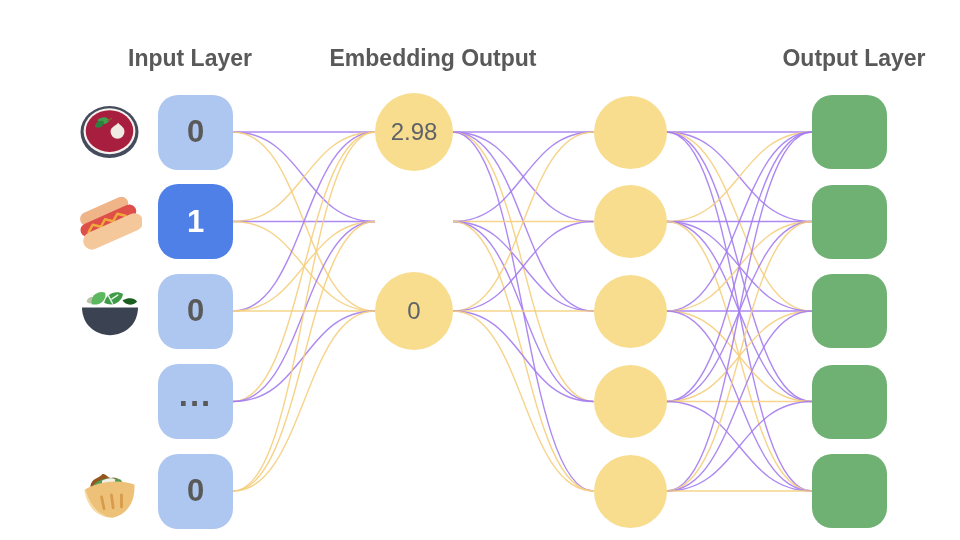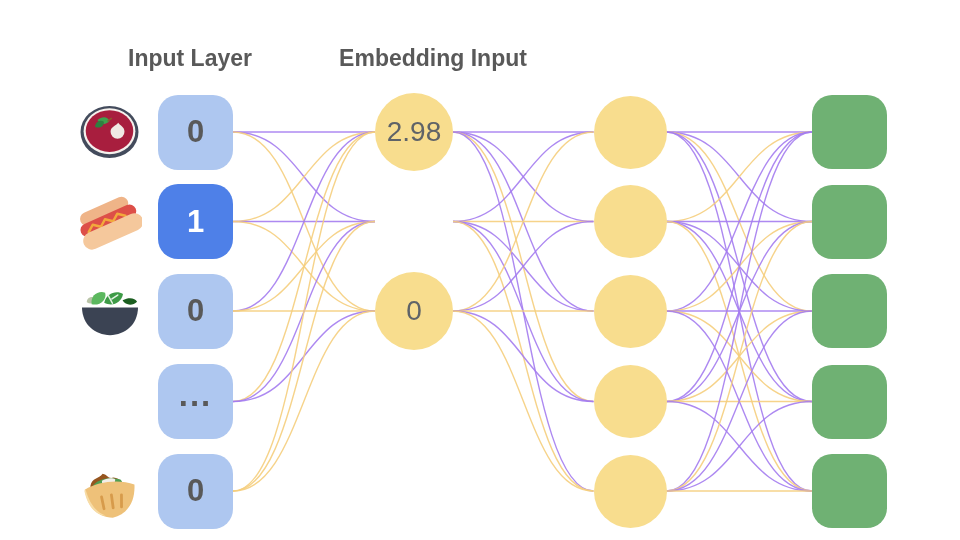--- a/index.html
+++ b/index.html
@@ -7,21 +7,21 @@
          font-family:Liberation Sans, sans-serif;overflow:hidden;margin-top:14px;}
   .edges{position:absolute;left:0;top:0;width:960px;height:540px;}
   .hdr{position:absolute;top:31px;transform:translateX(-50%);font-weight:bold;font-size:23px;
        color:var(--title_text,#595959);white-space:nowrap;}
   .node{position:absolute;display:flex;align-items:center;justify-content:center;box-sizing:border-box;}
   .in-node{width:75px;height:75px;border-radius:20px;background:var(--input_fill,#aec7f0);
            font-weight:bold;font-size:31px;color:var(--input_text,#595959);}
   .in-node.active{background:var(--input_active_fill,#4e80e8);color:var(--input_active_text,#ffffff);}
   .in-node.dots span{display:block;margin-top:-14px;letter-spacing:2px;font-size:33px;}
   .emb-node{width:78px;height:78px;border-radius:50%;background:var(--embedding_fill,#f8dd8e);
-            font-size:28px;color:var(--embedding_text,#5f6368);}
+            font-size:24px;color:var(--embedding_text,#5f6368);}
   .hid-node{width:73px;height:73px;border-radius:50%;background:var(--hidden_fill,#f8dd8e);}
   .out-node{width:75px;height:74px;border-radius:20px;background:var(--output_fill,#6fb173);}
   .icon{position:absolute;}
 </style>
 </head>
 <body>
 
 <div class="stage">
 
   <svg class="edges" id="edgeSvg" viewBox="0 0 960 540">
@@ -76,21 +76,22 @@
       <path d="M 666.5 387.5 C 739.25 387.5, 739.25 387.5, 812 387.5" fill="none" stroke="#f5ce7d" stroke-width="1.4" stroke-opacity="0.9"></path>
       <path d="M 666.5 387.5 C 739.25 387.5, 739.25 477, 812 477" fill="none" stroke="#a47cf0" stroke-width="1.4" stroke-opacity="0.9"></path>
       <path d="M 666.5 477 C 739.25 477, 739.25 118, 812 118" fill="none" stroke="#a47cf0" stroke-width="1.4" stroke-opacity="0.9"></path>
       <path d="M 666.5 477 C 739.25 477, 739.25 207.5, 812 207.5" fill="none" stroke="#f5ce7d" stroke-width="1.4" stroke-opacity="0.9"></path>
       <path d="M 666.5 477 C 739.25 477, 739.25 297, 812 297" fill="none" stroke="#a47cf0" stroke-width="1.4" stroke-opacity="0.9"></path>
       <path d="M 666.5 477 C 739.25 477, 739.25 387.5, 812 387.5" fill="none" stroke="#a47cf0" stroke-width="1.4" stroke-opacity="0.9"></path>
       <path d="M 666.5 477 C 739.25 477, 739.25 477, 812 477" fill="none" stroke="#f5ce7d" stroke-width="1.4" stroke-opacity="0.9"></path>
     </svg>
 
   <div class="hdr" style="left:190px">Input Layer</div>
-  <div class="hdr" style="left:433px">Embedding Input</div>
+  <div class="hdr" style="left:433px">Embedding Output</div>
+  <div class="hdr" style="left:854px">Output Layer</div>
 
   <svg class="icon" style="left:78px;top:89px" width="63" height="58" viewBox="0 0 64 60">
     <ellipse cx="32" cy="30" rx="30" ry="27" fill="#434b5c"></ellipse>
     <ellipse cx="32" cy="29.2" rx="26.8" ry="23.8" fill="#f6f2ee"></ellipse>
     <ellipse cx="32" cy="29" rx="24.6" ry="21.6" fill="#a81e3e"></ellipse>
     <path d="M41 20.5 c2 3.2 6.5 4 6.5 9.2 a7.2 7.2 0 0 1 -14.4 0 c0 -5.2 5.9 -6 7.9 -9.2 z" fill="#f0e9e4"></path>
     <path d="M19.5 17.5 c5.5 -4.5 11 -3 12.5 1.2 c-3.5 4.3 -9.5 3.8 -12.5 -1.2 z" fill="#3fa14f"></path>
     <path d="M17 24.5 c0.6 -5.5 6 -7.5 9.2 -5.2 c0.3 5.2 -5.2 7.6 -9.2 5.2 z" fill="#2e8040"></path>
     <path d="M30.5 18.5 l3.5 -2.5" stroke="#8a5a2b" stroke-width="1.6" stroke-linecap="round"></path>
   </svg>

